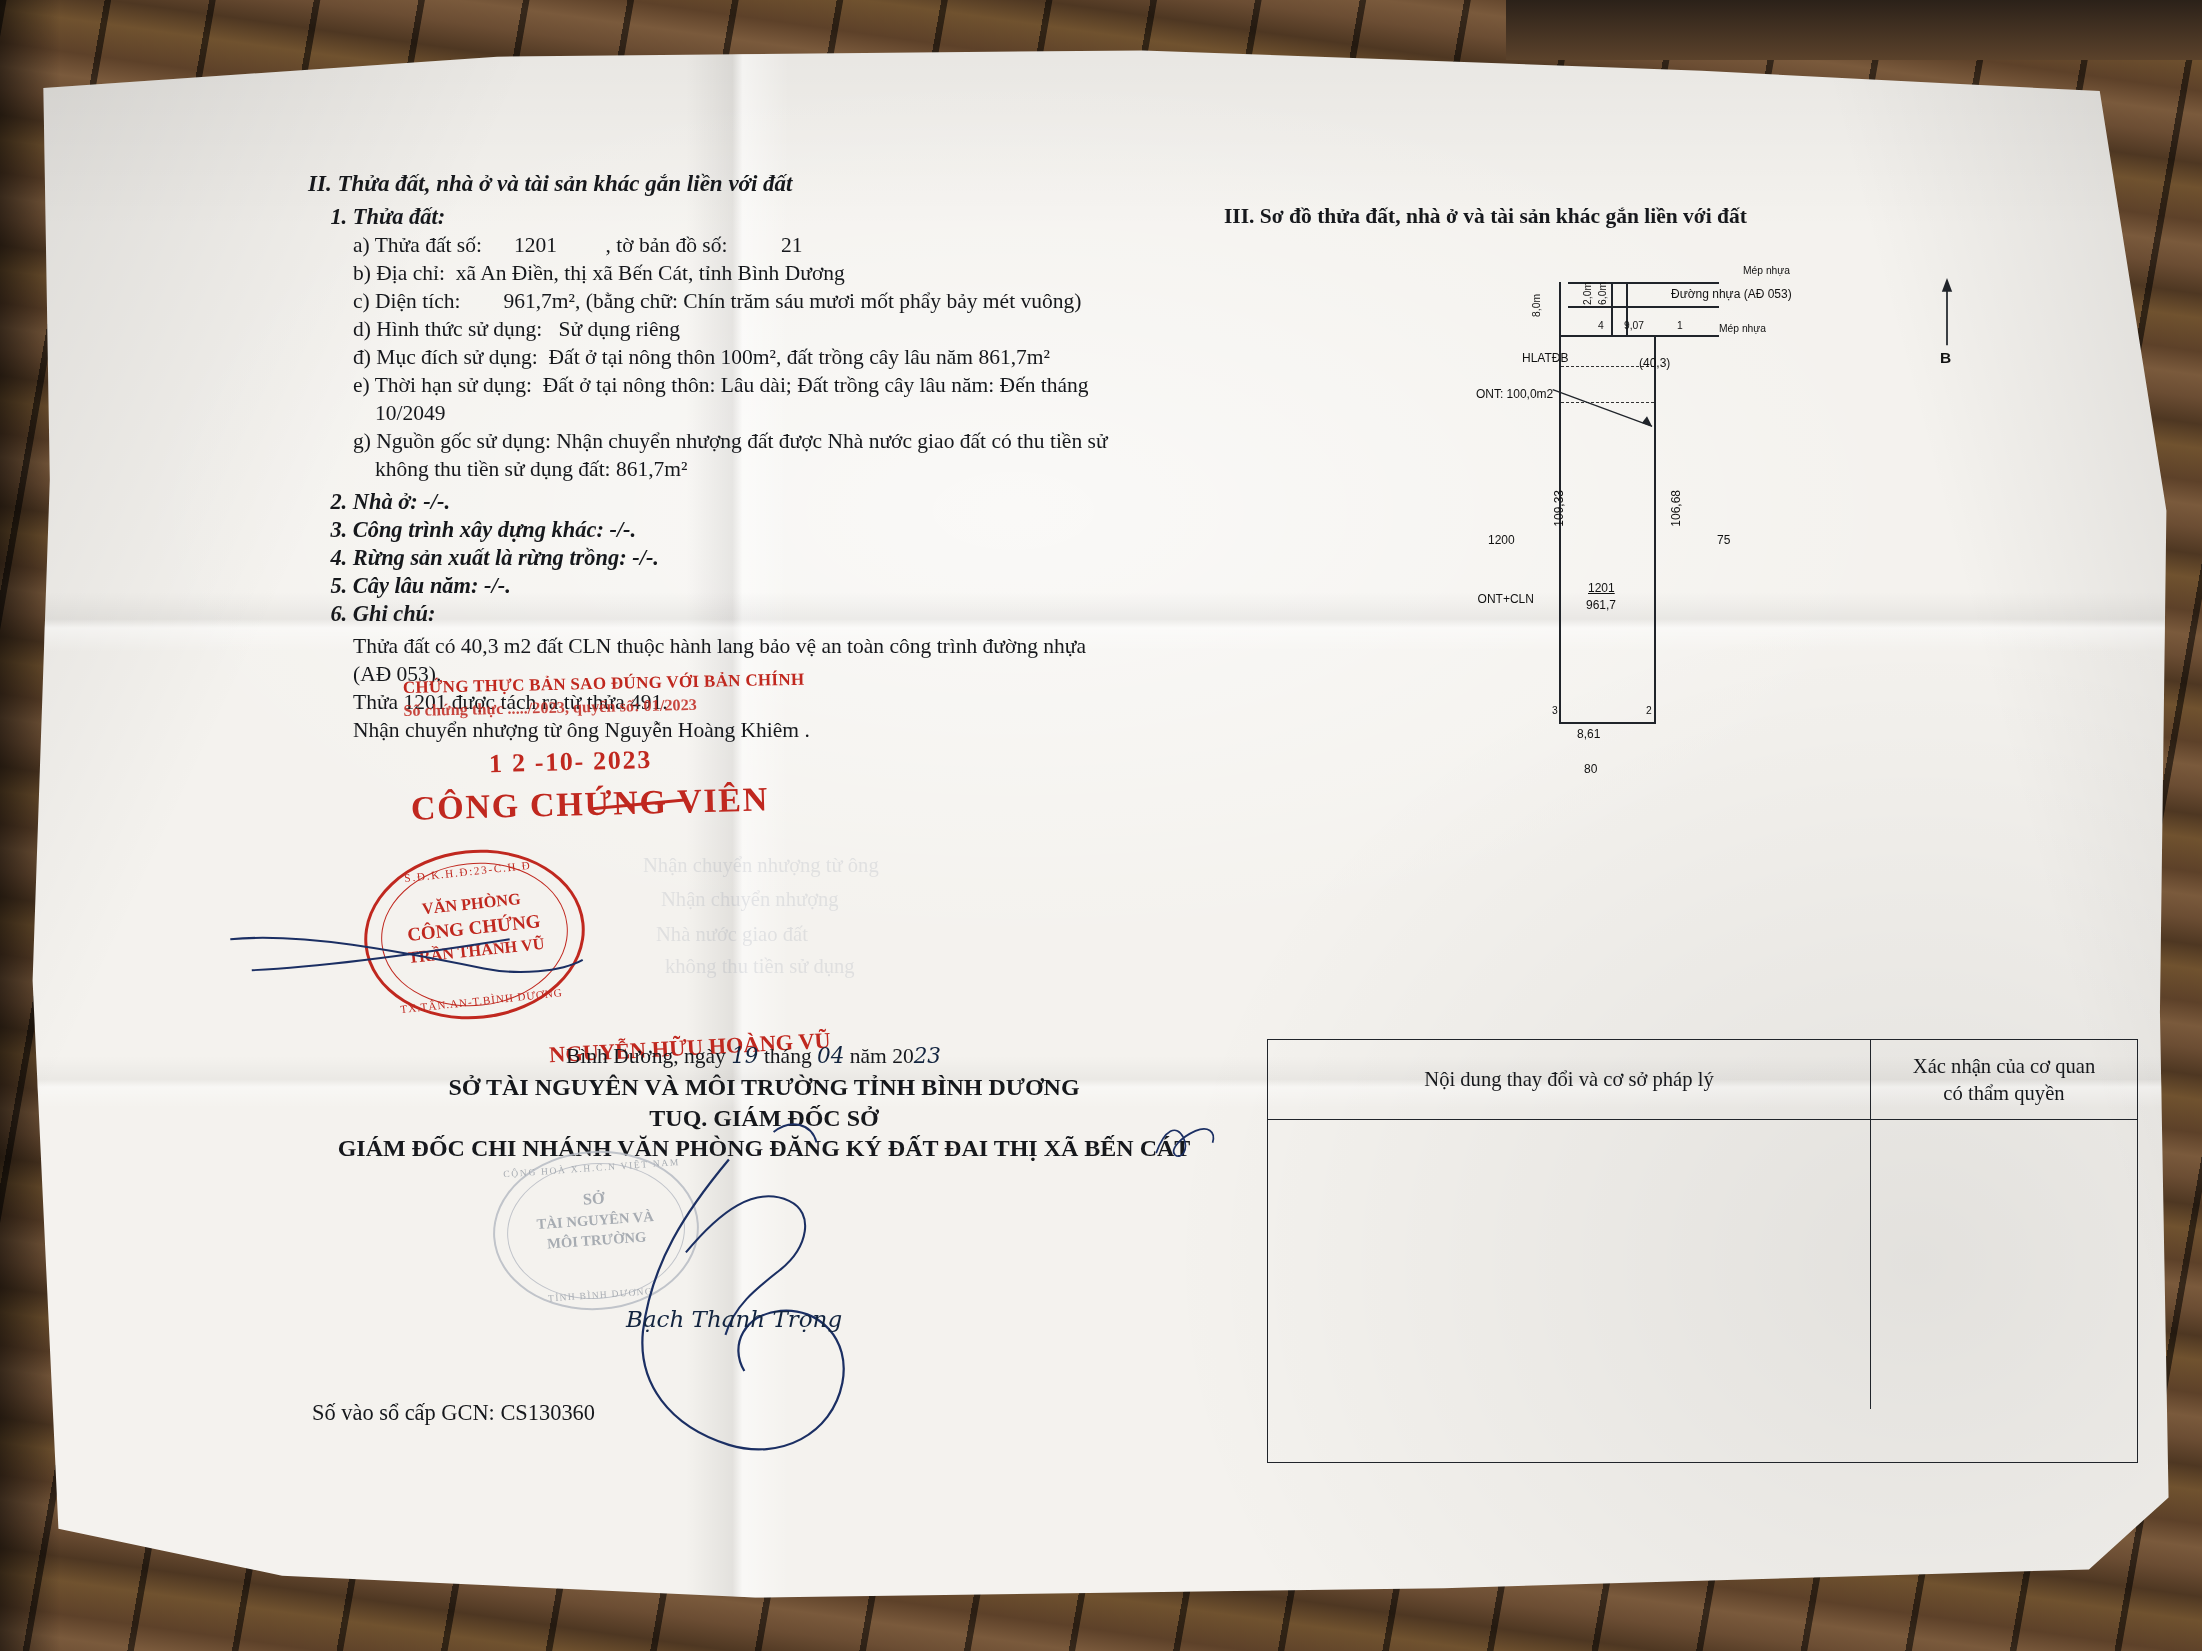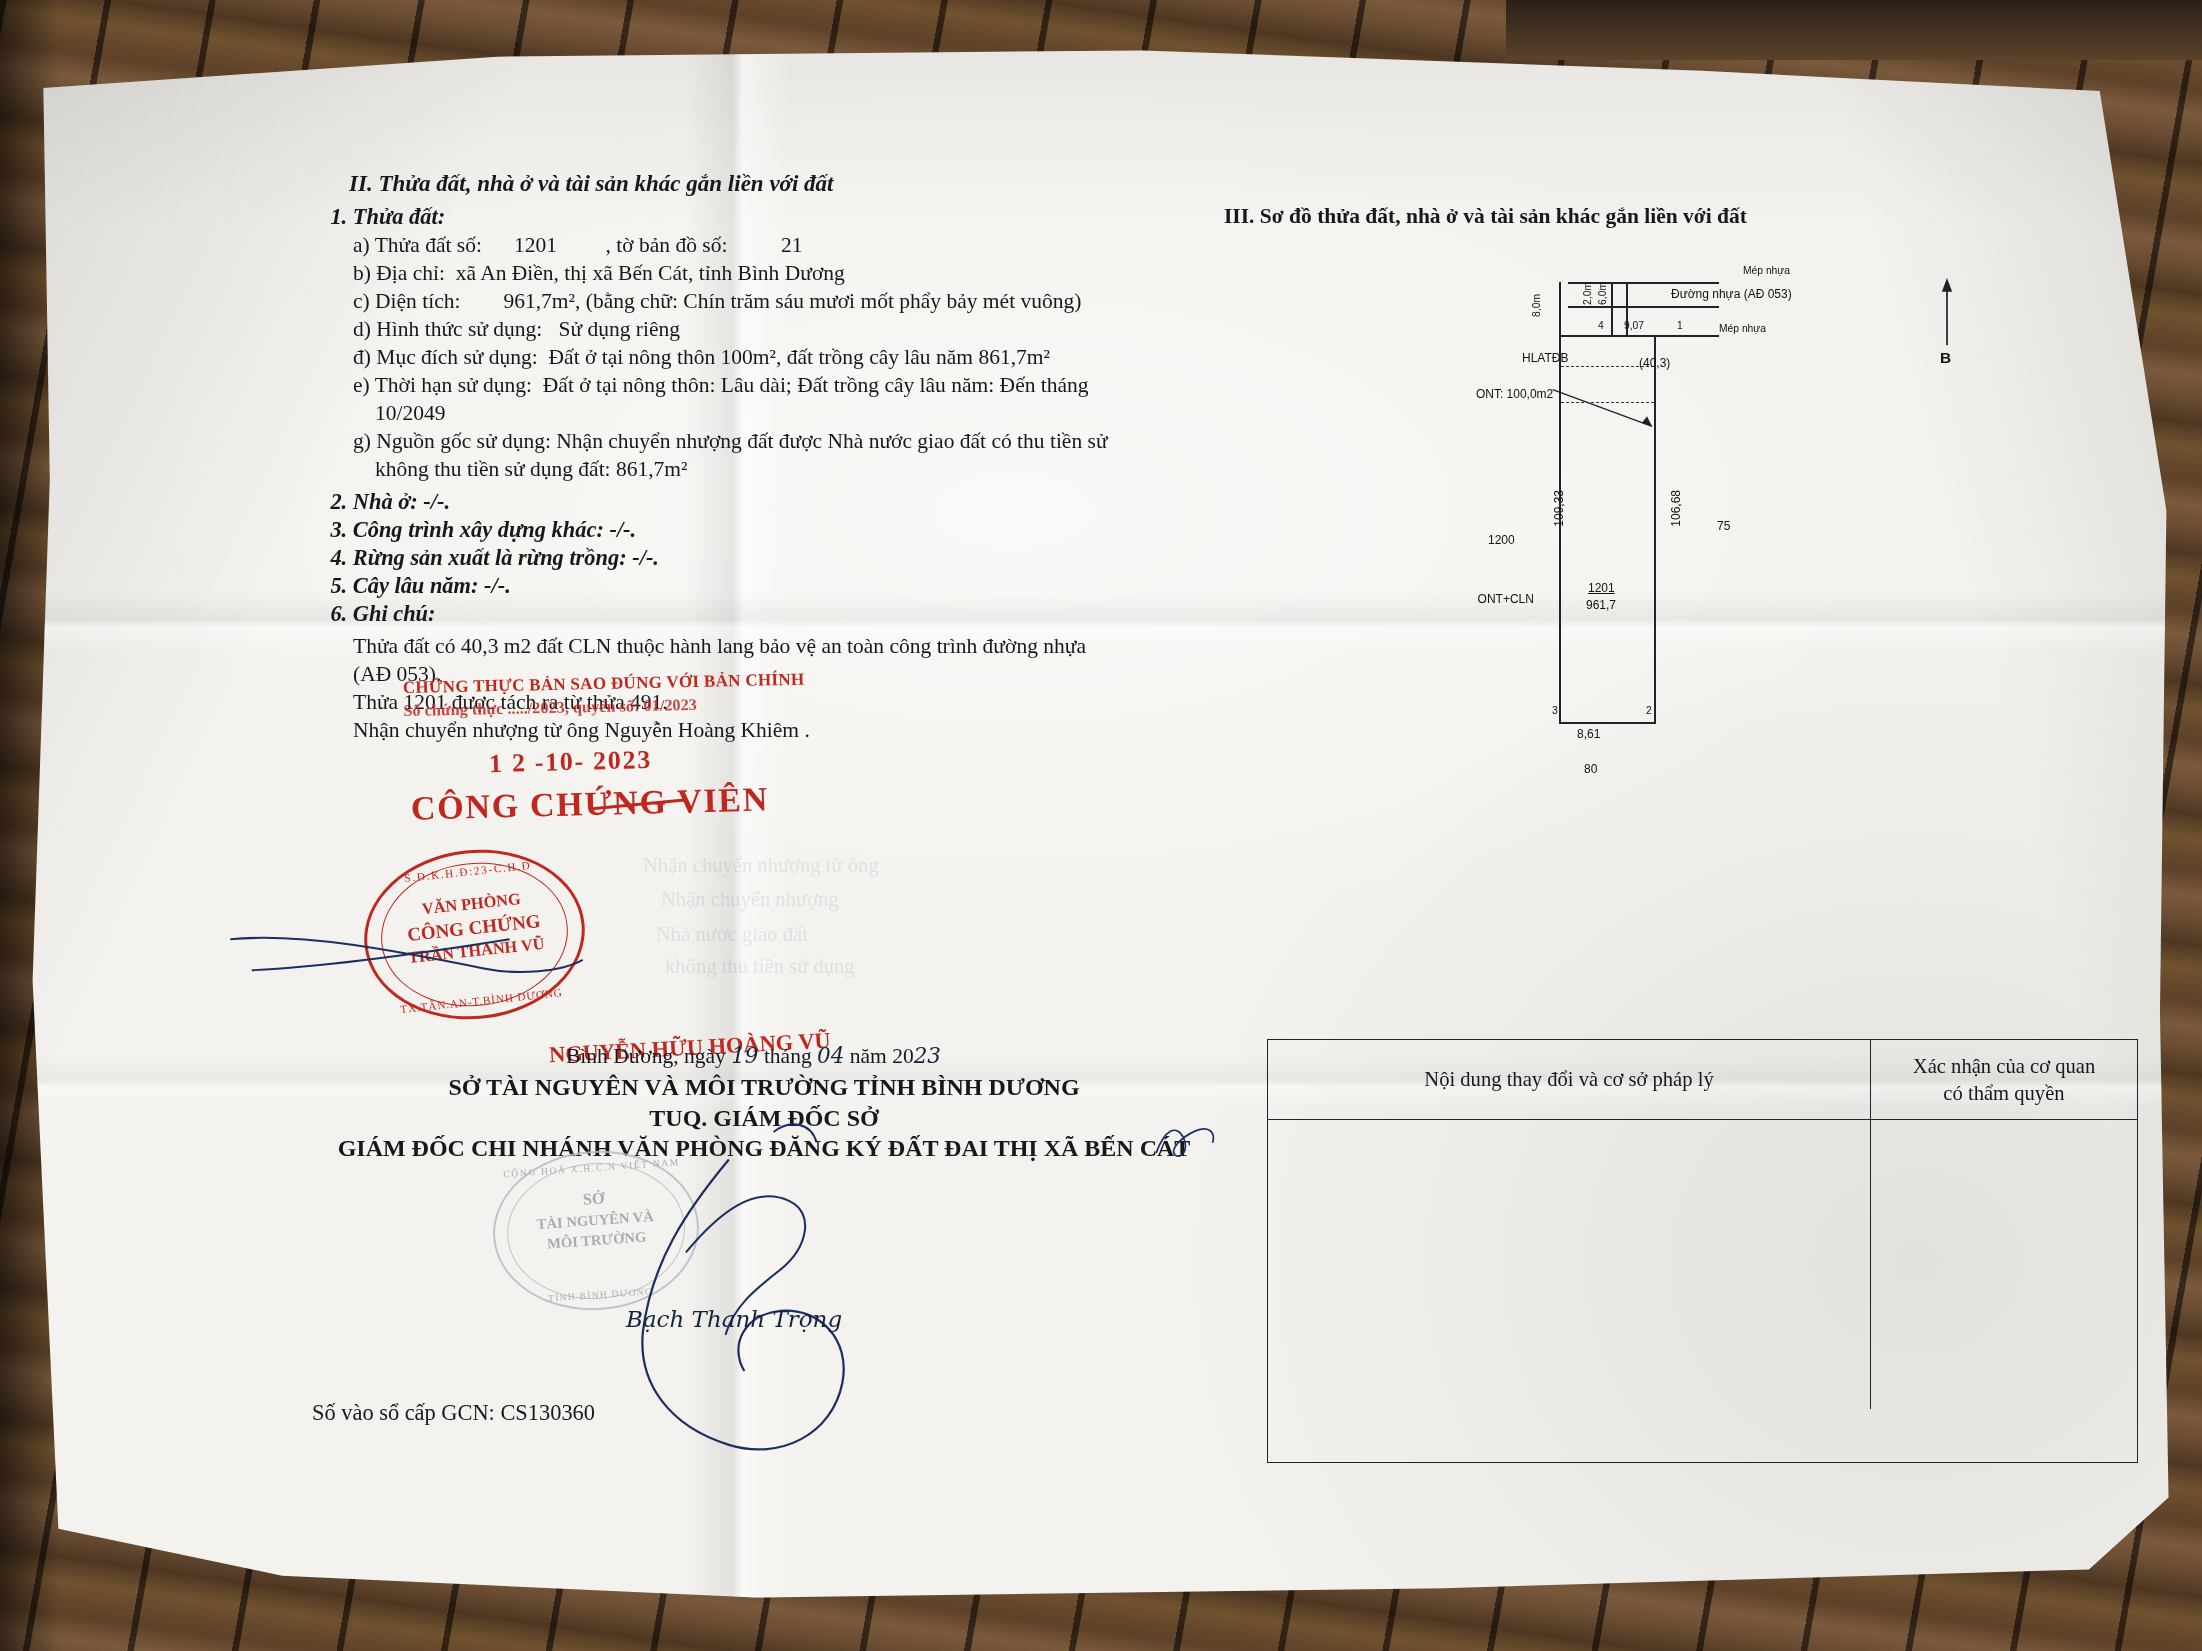--- a/index.html
+++ b/index.html
@@ -61,21 +61,21 @@
     background:linear-gradient(180deg,rgba(0,0,0,0),rgba(0,0,0,.05) 45%,rgba(255,255,255,.45) 60%,rgba(0,0,0,0));}
   .crease.h2{left:0;top:1015px;width:2151px;height:52px;
     background:linear-gradient(180deg,rgba(0,0,0,0),rgba(0,0,0,.04) 45%,rgba(255,255,255,.4) 60%,rgba(0,0,0,0));}
 
   
   .doc{position:absolute;left:0;top:0;width:2151px;height:1566px;color:#16181c;}
   .b{font-weight:bold;}
 
   #left-col{position:absolute;left:284px;top:129px;width:929px;font-size:21.5px;line-height:28px;}
   #left-col .ln{white-space:pre-wrap;}
-  .hd{font-weight:bold;font-style:italic;font-size:23px;margin-left:41px;}
+  .hd{font-weight:bold;font-style:italic;font-size:23px;}
   .sub{font-weight:bold;font-style:italic;font-size:22.4px;}
   .ind1{padding-left:22.4px;}
   .ind2{padding-left:45px;}
   .ind3{padding-left:67px;}
 
   
   #right-head{position:absolute;left:1200px;top:163px;font-size:21.5px;font-weight:bold;}
 
   
   #diagram{position:absolute;left:1445px;top:215px;width:533px;height:628px;}
@@ -228,21 +228,21 @@
       <div class="lbl sm" style="left:274px;top:8.6px;">Mép nhựa</div>
       <div class="lbl" style="left:202px;top:31px;">Đường nhựa (AĐ 053)</div>
       <div class="lbl sm" style="left:250px;top:67px;">Mép nhựa</div>
       <div class="lbl" style="left:53px;top:95px;">HLATĐB</div>
       <div class="lbl" style="left:170px;top:100px;">(40,3)</div>
       <div class="lbl" style="left:6.9px;top:131px;">ONT: 100,0m2</div>
       <div class="lbl sm" style="left:129px;top:64px;">4</div>
       <div class="lbl sm" style="left:155px;top:64px;">9,07</div>
       <div class="lbl sm" style="left:208px;top:64px;">1</div>
       <div class="lbl" style="left:19px;top:277px;">1200</div>
-      <div class="lbl" style="left:248px;top:263px;">75</div>
+      <div class="lbl" style="left:248px;top:277px;">75</div>
       <div class="lbl" style="left:8.6px;top:336px;">ONT+CLN</div>
       <div class="lbl" style="left:119px;top:325px;text-decoration:underline;">1201</div>
       <div class="lbl" style="left:117px;top:342px;">961,7</div>
       <div class="lbl sm" style="left:83px;top:449px;">3</div>
       <div class="lbl sm" style="left:177px;top:449px;">2</div>
       <div class="lbl" style="left:108px;top:471px;">8,61</div>
       <div class="lbl" style="left:115px;top:506px;">80</div>
     </div>
 
     <div id="table4">

